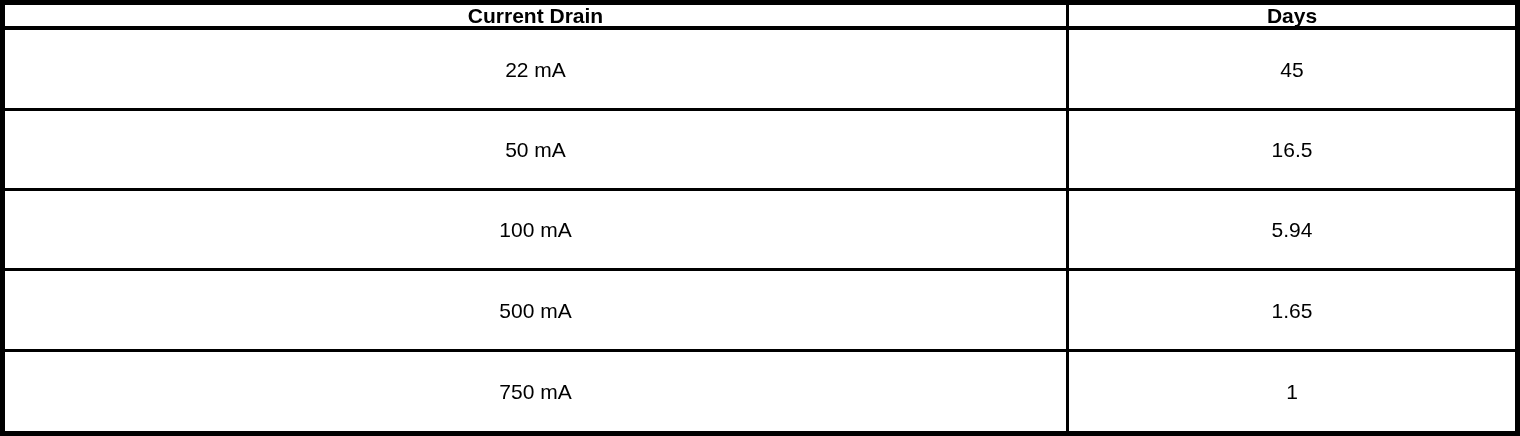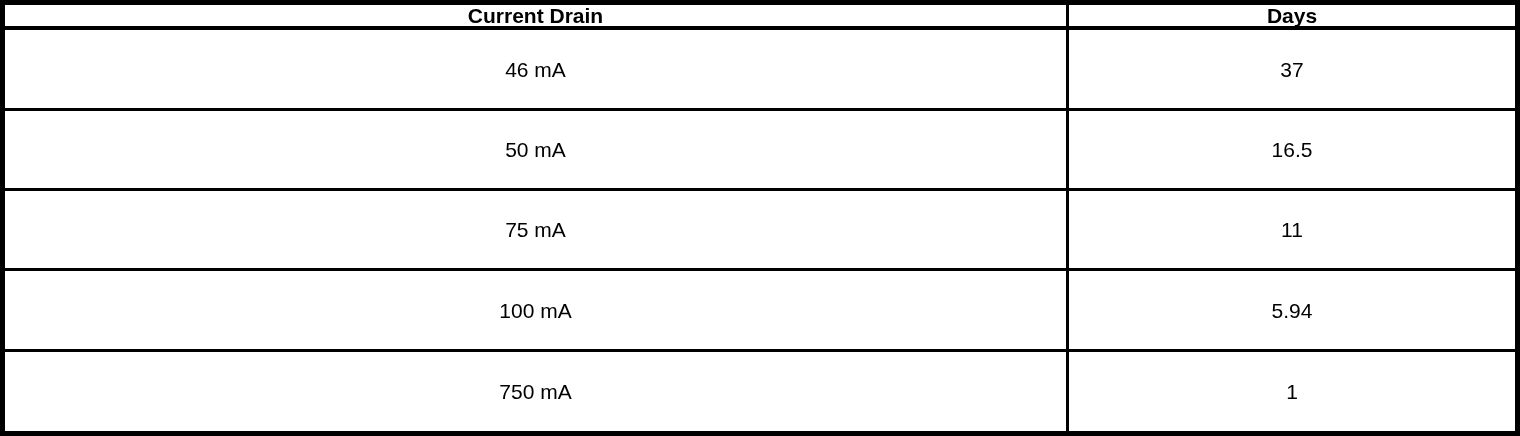--- a/index.html
+++ b/index.html
@@ -52,34 +52,34 @@
       <col class="col-days">
     </colgroup>
     <thead>
       <tr>
         <th>Current Drain</th>
         <th>Days</th>
       </tr>
     </thead>
     <tbody>
       <tr>
-        <td>46 mA</td>
-        <td>37</td>
+        <td>22 mA</td>
+        <td>45</td>
       </tr>
       <tr>
         <td>50 mA</td>
         <td>16.5</td>
       </tr>
       <tr>
-        <td>75 mA</td>
-        <td>11</td>
+        <td>100 mA</td>
+        <td>5.94</td>
       </tr>
       <tr>
-        <td>100 mA</td>
-        <td>5.94</td>
+        <td>500 mA</td>
+        <td>1.65</td>
       </tr>
       <tr>
         <td>750 mA</td>
         <td>1</td>
       </tr>
     </tbody>
   </table>
 </div>
 
 </body></html>

